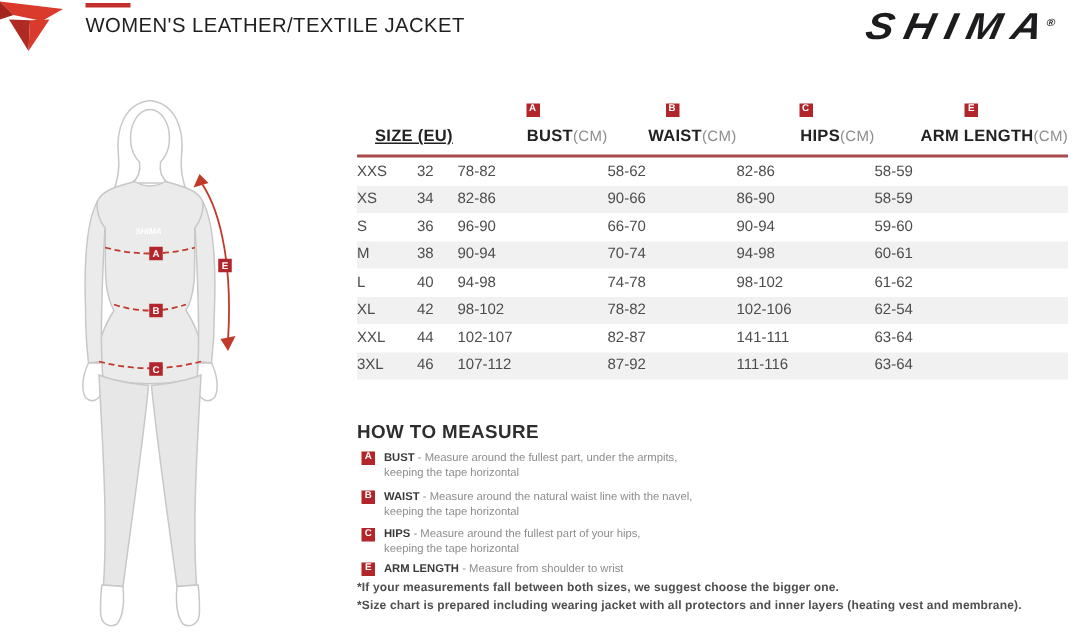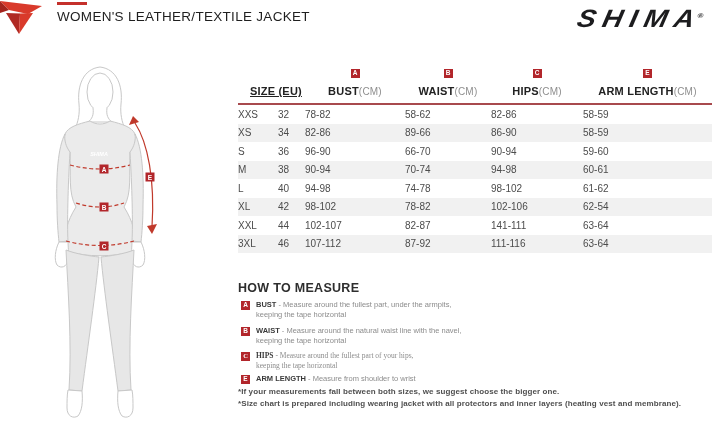--- a/index.html
+++ b/index.html
@@ -26,21 +26,21 @@
   
   .size-table { position:absolute; left:238px; top:64px; width:474px; }
   .hgrid { display:grid; grid-template-columns:67px 100px 86px 92px 129px; }
   .badge-row { height:14px; align-items:end; }
   .badge-cell { display:flex; justify-content:center; }
   .badge {
     width:9px; height:9px; background:#b2262b; color:#fff; font-size:6.5px; font-weight:bold;
     display:flex; align-items:center; justify-content:center; line-height:1;
   }
   .label-row { height:19px; align-items:end; padding-bottom:3px; }
-  .label-row .cell { text-align:center; font-size:11px; font-weight:bold; color:#222; letter-spacing:0.2px; white-space:nowrap; }
+  .label-row .cell { text-align:right; font-size:11px; font-weight:bold; color:#222; letter-spacing:0.2px; white-space:nowrap; }
   .label-row .unit { color:#8e8e8e; font-weight:normal; font-size:10px; }
   .size-head { text-align:left !important; padding-left:12px;text-decoration:underline; }
   .rule { height:2px; background:#a84a4e; margin-top:3px; }
   .data-rows .trow {
     display:grid; grid-template-columns:40px 27px 100px 86px 92px 129px;
     height:18.5px; align-items:center; font-size:10px; color:#4c4c4c; text-align:left;
   }
   .data-rows .trow:nth-child(even) { background:#f1f1f1; }
 
   
@@ -153,21 +153,21 @@
           <div>32</div>
           <div>78-82</div>
           <div>58-62</div>
           <div>82-86</div>
           <div>58-59</div>
       </div>
       <div class="trow">
         <div>XS</div>
           <div>34</div>
           <div>82-86</div>
-          <div>89-66</div>
+          <div>90-66</div>
           <div>86-90</div>
           <div>58-59</div>
       </div>
       <div class="trow">
         <div>S</div>
           <div>36</div>
           <div>96-90</div>
           <div>66-70</div>
           <div>90-94</div>
           <div>59-60</div>
@@ -226,21 +226,21 @@
   </div>
 
   <div class="measure-item" style="top:326px;">
     <span class="mi-badge">B</span>
     <div class="mi-text">
       <div><b>WAIST</b> <span>- Measure around the natural waist line with the navel,</span></div>
       <div>keeping the tape horizontal</div>
     </div>
   </div>
 
-  <div class="measure-item" style="top:351px;font-family:Liberation Serif, serif;">
+  <div class="measure-item" style="top:351px;">
     <span class="mi-badge">C</span>
     <div class="mi-text">
       <div><b>HIPS</b> <span>- Measure around the fullest part of your hips,</span></div>
       <div>keeping the tape horizontal</div>
     </div>
   </div>
 
   <div class="measure-item" style="top:374px;">
     <span class="mi-badge">E</span>
     <div class="mi-text">

